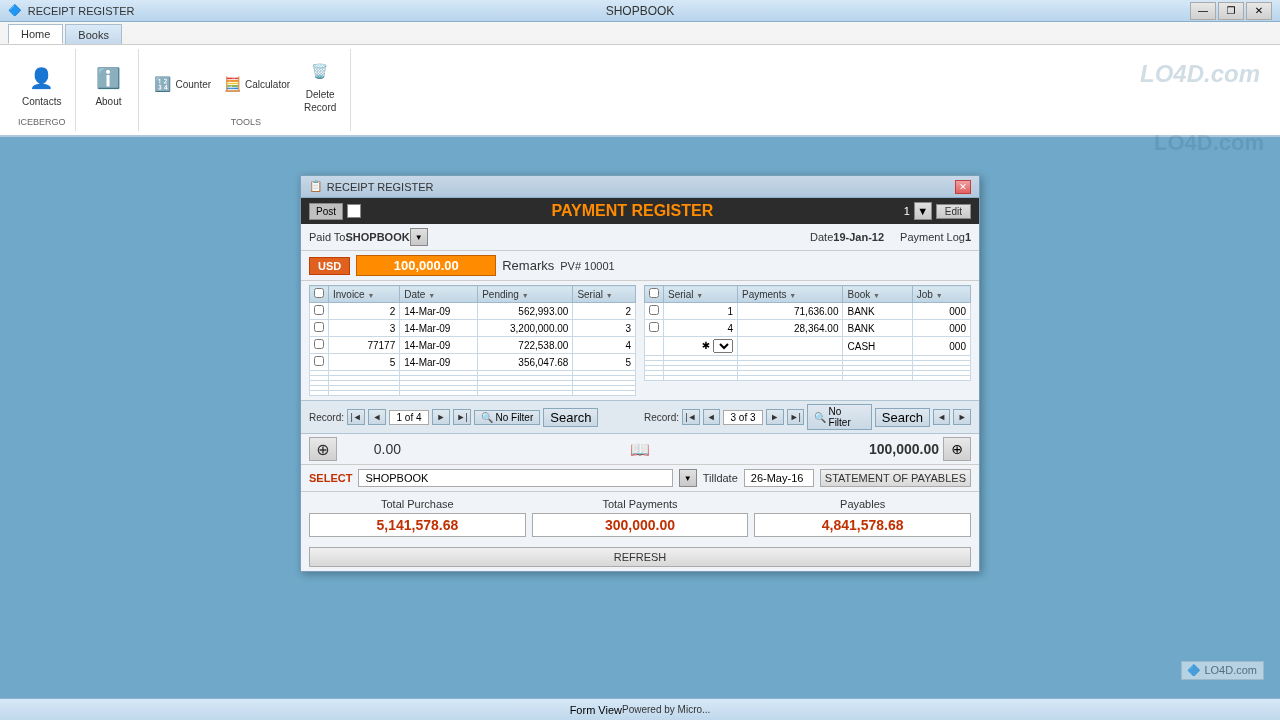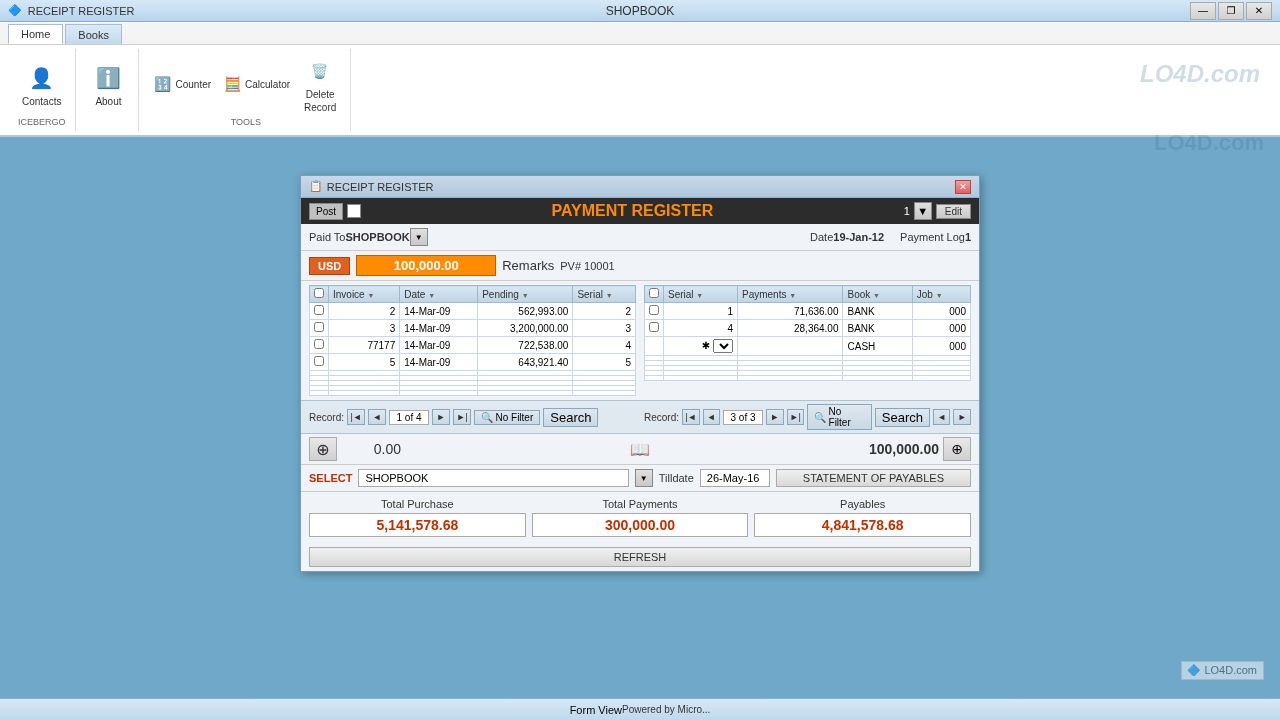--- a/index.html
+++ b/index.html
@@ -527,21 +527,21 @@
     .tilldate-value {
       background: white;
       border: 1px solid #aaa;
       padding: 2px 6px;
       font-size: 11px;
       min-width: 70px;
     }
     .statement-btn {
       background: linear-gradient(to bottom, #f0f0f0, #d8d8d8);
       border: 1px solid #aaa;
-      padding: 2px 26px;
+      padding: 2px 4px;
       font-size: 11px;
       cursor: pointer;
       color: #333;
     }
 
     
     .summary-row {
       display: flex;
       padding: 6px 8px;
       background: #f0f4f8;
@@ -750,21 +750,21 @@
       <td class="checkbox-col"><input type="checkbox" style="width: 10px; height: 10px;"></td>
       <td class="num">77177</td>
       <td>14-Mar-09</td>
       <td class="num">722,538.00</td>
       <td class="num">4</td>
     </tr>
             <tr>
       <td class="checkbox-col"><input type="checkbox" style="width: 10px; height: 10px;"></td>
       <td class="num">5</td>
       <td>14-Mar-09</td>
-      <td class="num">643,921.40</td>
+      <td class="num">356,047.68</td>
       <td class="num">5</td>
     </tr>
             <tr>
               <td></td>
               <td></td>
               <td></td>
               <td></td>
               <td></td>
             </tr>
             <tr>

